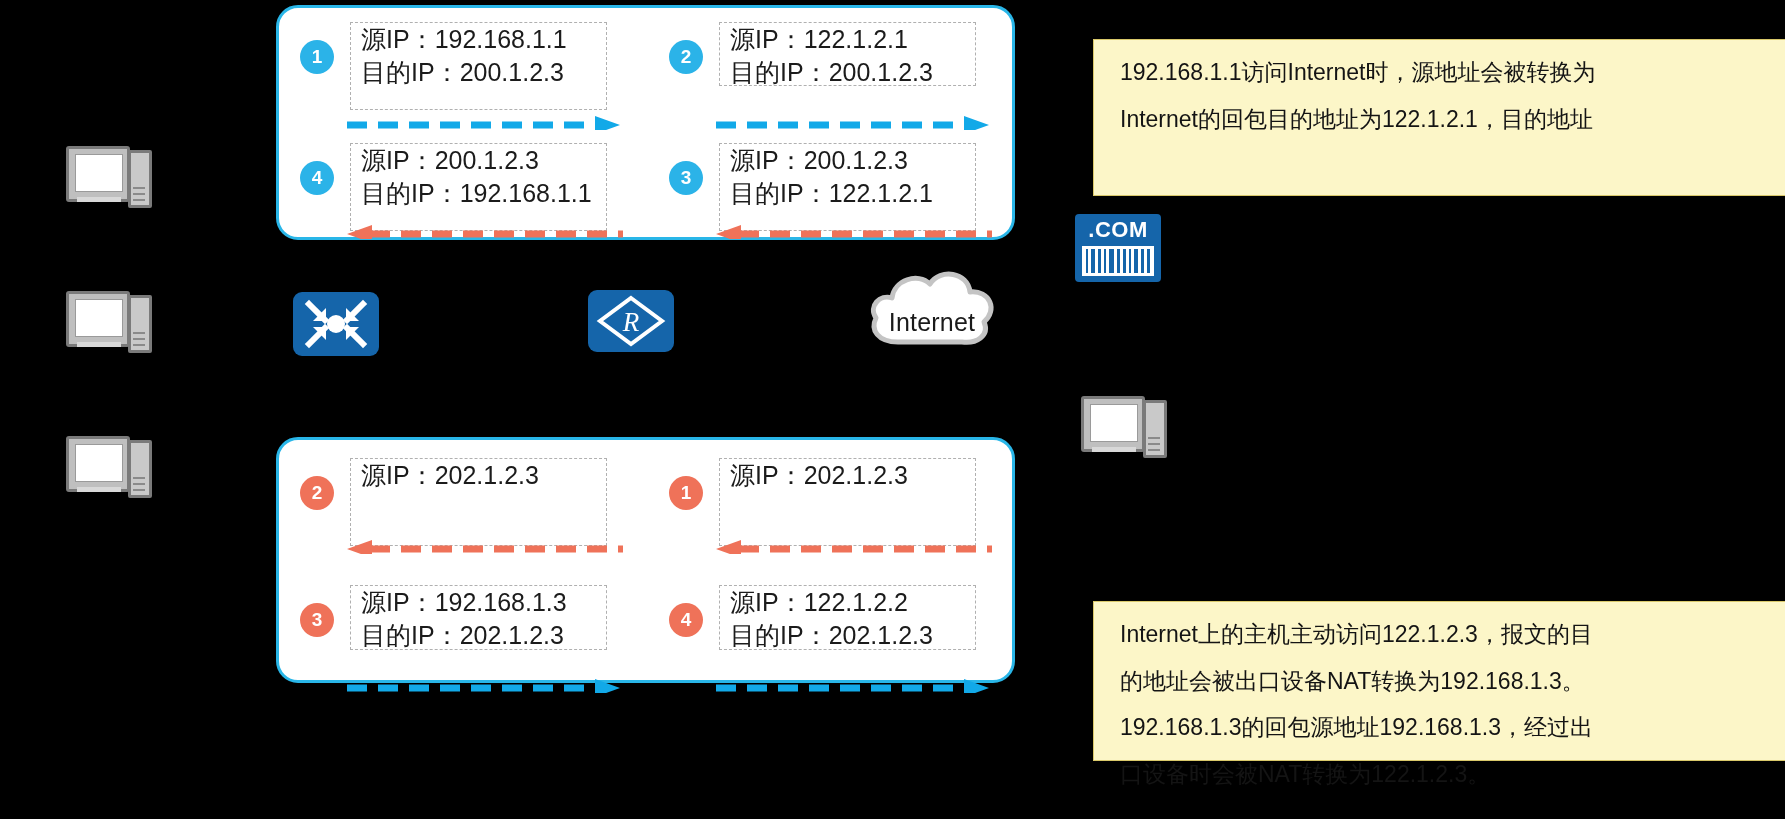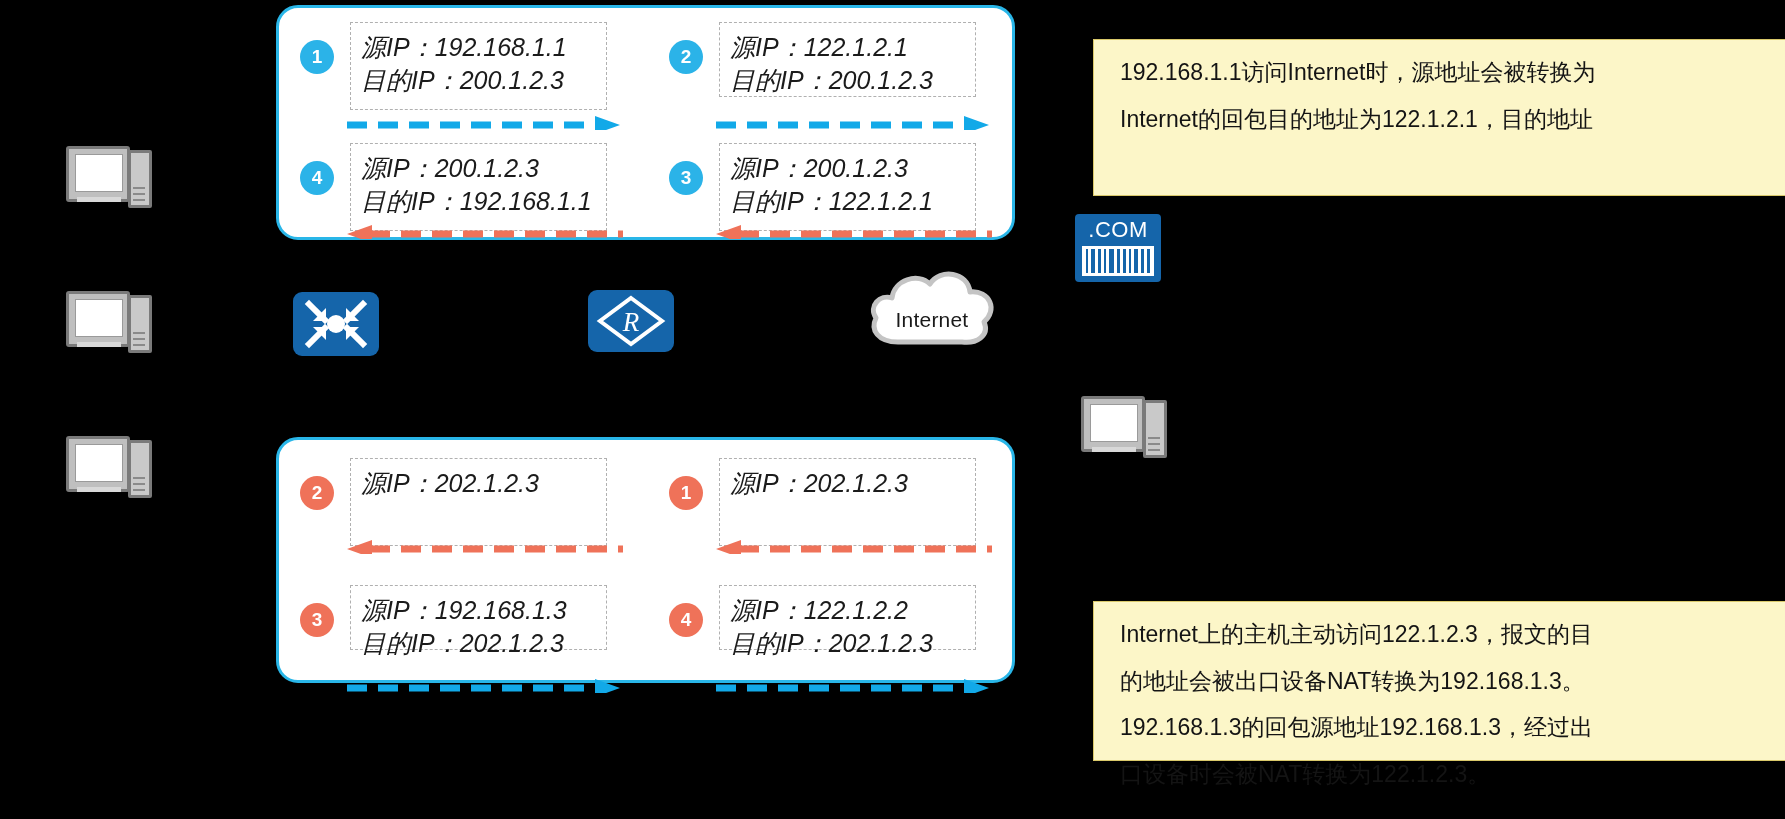--- a/index.html
+++ b/index.html
@@ -16,42 +16,42 @@
   .pc .tower{position:absolute;left:62px;top:4px;width:24px;height:58px;background:#c9c9c9;
              border:3px solid #7a7a7a;border-radius:2px;box-sizing:border-box;}
   .pc .tb{position:absolute;right:4px;width:12px;height:2px;background:#8a8a8a;}
 
   
   .dev{position:absolute;background:#1565aa;border-radius:9px;}
 
   
   .cloud{position:absolute;}
   .cloud .label{position:absolute;left:0;right:0;top:46px;text-align:center;
-                color:#1a1a1a;font-size:21px;letter-spacing:.2px;}
+                color:#1a1a1a;font-size:25px;letter-spacing:.2px;}
 
   
   .com{position:absolute;width:86px;height:68px;background:#1565aa;border-radius:4px;}
   .com .t{position:absolute;left:0;right:0;top:3px;text-align:center;color:#fff;
-          font-size:22px;font-weight:400;letter-spacing:.5px;}
+          font-size:22px;font-weight:700;letter-spacing:.5px;}
   .com .bars{position:absolute;left:7px;right:7px;top:32px;height:30px;background:#fff;
              display:flex;gap:3px;padding:3px 4px;box-sizing:border-box;}
   .com .bars i{display:block;background:#1565aa;height:100%;}
 
   
   .panel{position:absolute;background:#fff;border:3px solid #29b6e8;border-radius:22px;
          box-sizing:border-box;}
 
   .pkt{position:absolute;}
   .badge{position:absolute;left:0;top:18px;width:34px;height:34px;border-radius:50%;
          color:#fff;font-size:19px;font-weight:700;display:flex;align-items:center;
          justify-content:center;box-sizing:border-box;}
   .badge.blue{background:#2bb3e8;}
   .badge.red{background:#ef7259;}
-  .box{position:absolute;left:50px;top:0;border:1.6px dashed #b0b0b0;padding:8px 10px 6px 10px;
-       box-sizing:border-box;font-style:italic;}
+  .box{position:absolute;left:50px;top:0;border:1.6px dashed #b0b0b0;padding:0 10px 6px 10px;
+       box-sizing:border-box;}
   .box div{white-space:nowrap;color:#1b1b1b;font-size:25px;line-height:1.32;}
 
   
   .flow{position:absolute;height:14px;}
 
   
   .note{position:absolute;background:#fcf6c8;border:1.5px solid #d9c86a;
         box-sizing:border-box;padding:16px 24px 14px 26px;}
   .note p{margin:0 0 14px 0;color:#141414;font-size:23px;line-height:1.42;}
   .note p:last-child{margin-bottom:0;}
@@ -161,21 +161,21 @@
       <div><span>目的IP：</span><span>200.1.2.3</span></div>
     </div>
     <svg class="flow" style="left:45px;top:94px;" width="280" height="18">
       <line x1="2" y1="9" x2="252" y2="9" stroke="#12a9e8" stroke-width="7" stroke-dasharray="20 11"></line>
       <polygon points="250,0 275,9 250,18" fill="#12a9e8"></polygon>
     </svg>
   </div>
 
   <div class="pkt" style="left:390px;top:14px;width:330px;">
     <div class="badge blue">2</div>
-    <div class="box" style="width:257px;height:75px;">
+    <div class="box" style="width:257px;height:64px;">
       <div><span>源IP：</span><span>122.1.2.1</span></div>
       <div><span>目的IP：</span><span>200.1.2.3</span></div>
     </div>
     <svg class="flow" style="left:45px;top:94px;" width="280" height="18">
       <line x1="2" y1="9" x2="252" y2="9" stroke="#12a9e8" stroke-width="7" stroke-dasharray="20 11"></line>
       <polygon points="250,0 275,9 250,18" fill="#12a9e8"></polygon>
     </svg>
   </div>
 
   <div class="pkt" style="left:21px;top:135px;width:330px;">

